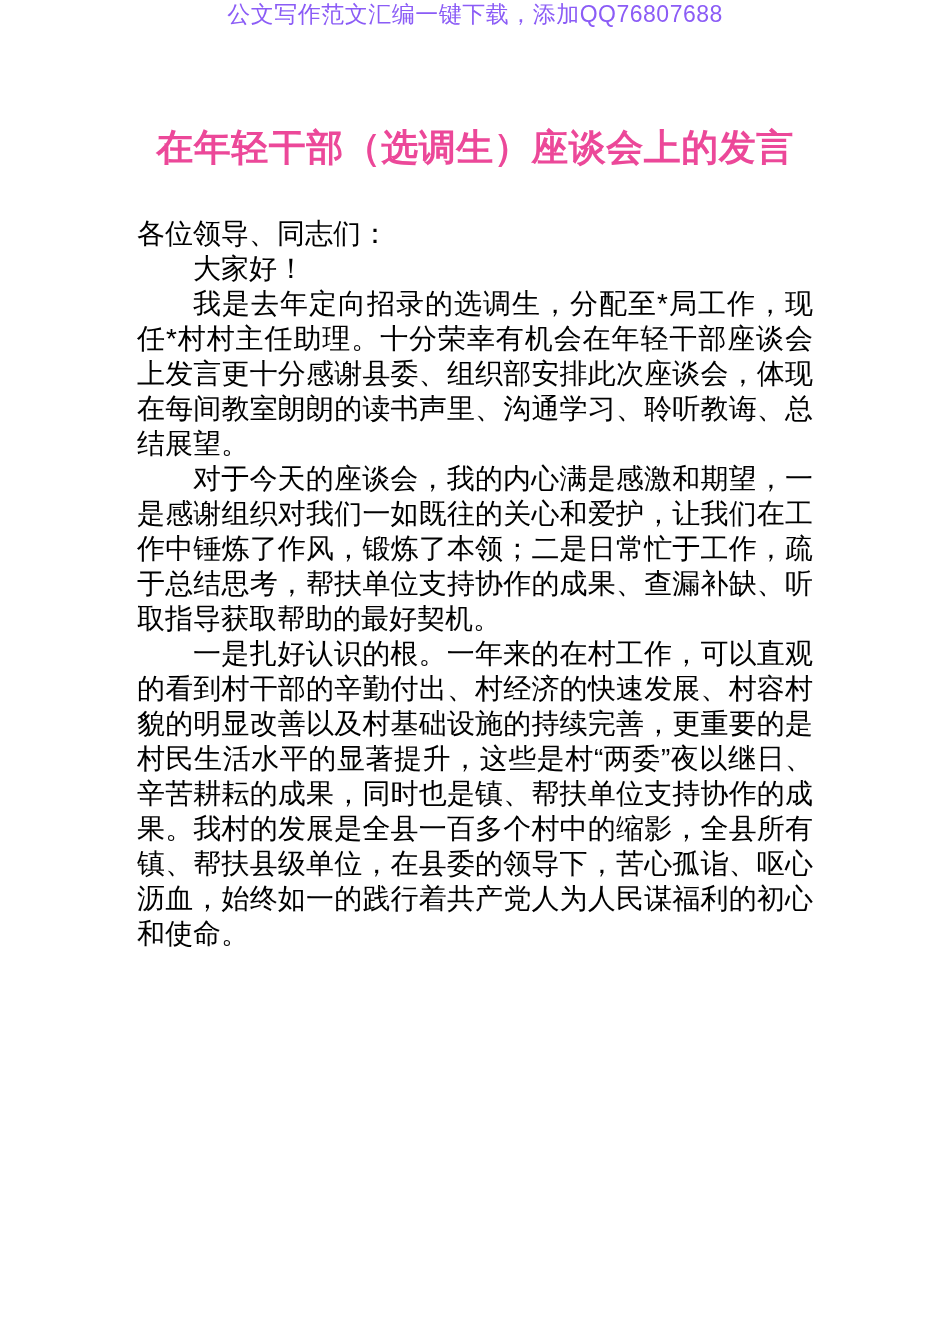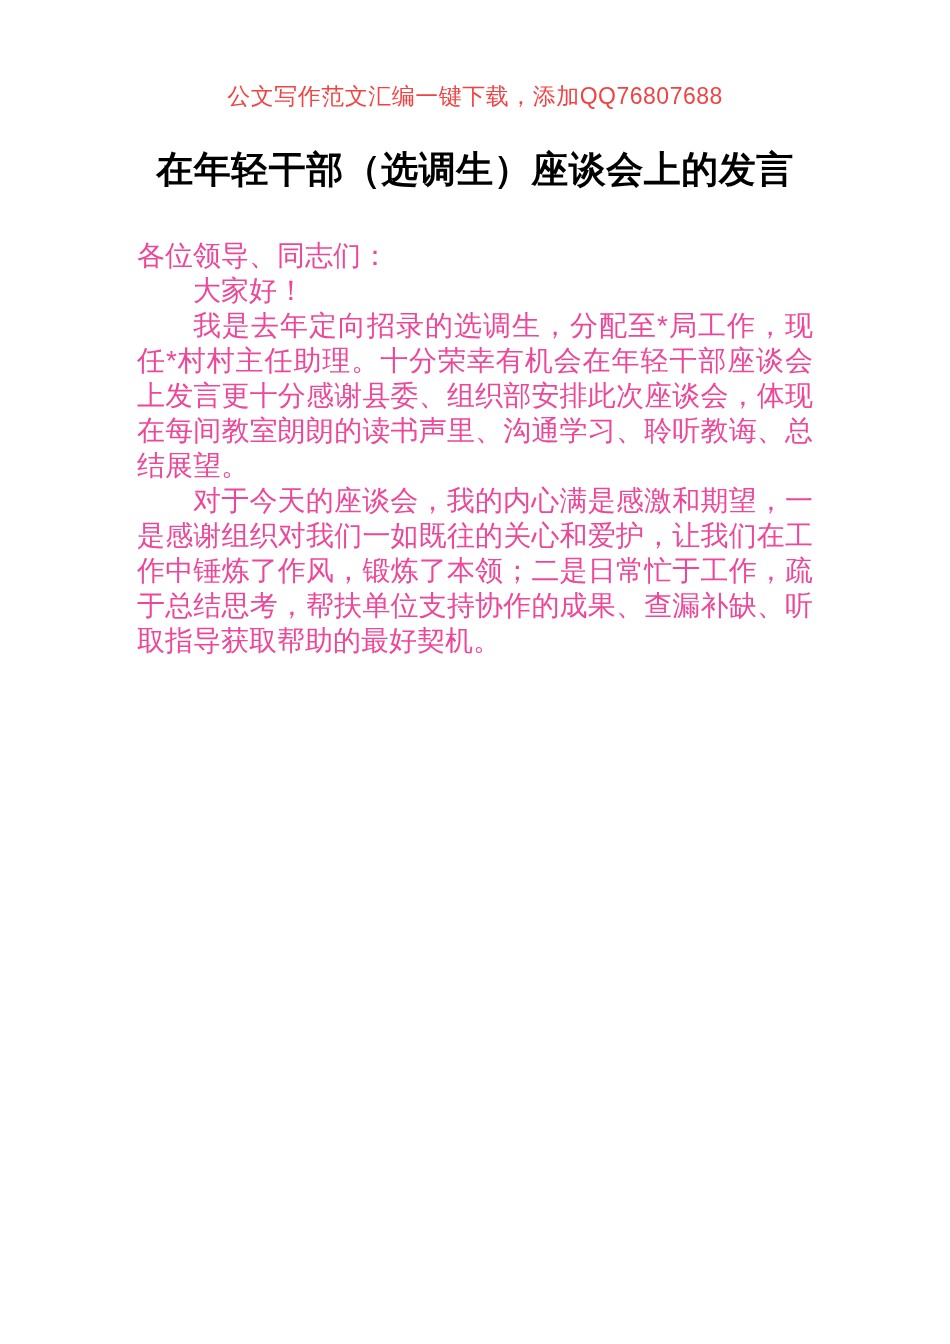--- a/index.html
+++ b/index.html
@@ -14,49 +14,48 @@
     position: relative;
     width: 950px;
     height: 1344px;
     background: #ffffff;
     font-family: "Liberation Sans", "DejaVu Sans", sans-serif;
     color: #000000;
     box-sizing: border-box;
   }
   .promo-banner {
     margin: 0;
-    padding-top: 82px;
     text-align: center;
     font-size: 23px;
     line-height: 28px;
-    color: #ef4444;
+    color: #8b5cf6;
     letter-spacing: 0.5px;
   }
   .doc-title {
-    margin: 37px auto 0 auto;
+    margin: 97px auto 0 auto;
     width: 760px;
     text-align: center;
     font-size: 37px;
     line-height: 46px;
     font-weight: bold;
-    color: #000000;
+    color: #ec4899;
     letter-spacing: 0.5px;
   }
   .content {
     width: 676px;
     margin: 45px auto 0 auto;
   }
   .content p {
     margin: 0;
     padding: 0;
     font-size: 28px;
     line-height: 35px;
     text-align: justify;
     text-justify: inter-ideograph;
-    color: #ec4899;
+    color: #000000;
     word-break: break-all;
     text-indent: 2em;
   }
   .content p.salutation {
     text-indent: 0;
   }
 </style>
 </head>
 <body>
 
@@ -69,16 +68,17 @@
   <div class="content">
     <p class="salutation">各位领导、同志们：</p>
 
     <p>大家好！</p>
 
     <p>我是去年定向招录的选调生，分配至*局工作，现任*村村主任助理。十分荣幸有机会在年轻干部座谈会上发言更十分感谢县委、组织部安排此次座谈会，体现在每间教室朗朗的读书声里、沟通学习、聆听教诲、总结展望。</p>
 
     <p>对于今天的座谈会，我的内心满是感激和期望，一是感谢组织对我们一如既往的关心和爱护，让我们在工作中锤炼了作风，锻炼了本领；二是日常忙于工作，疏于总结思考，帮扶单位支持协作的成果、查漏补缺、听取指导获取帮助的最好契机。</p>
 
 
+    <p>一是扎好认识的根。一年来的在村工作，可以直观的看到村干部的辛勤付出、村经济的快速发展、村容村貌的明显改善以及村基础设施的持续完善，更重要的是村民生活水平的显著提升，这些是村“两委”夜以继日、辛苦耕耘的成果，同时也是镇、帮扶单位支持协作的成果。我村的发展是全县一百多个村中的缩影，全县所有镇、帮扶县级单位，在县委的领导下，苦心孤诣、呕心沥血，始终如一的践行着共产党人为人民谋福利的初心和使命。</p>
 
   </div>
 
 </div>
 
 </body></html>

